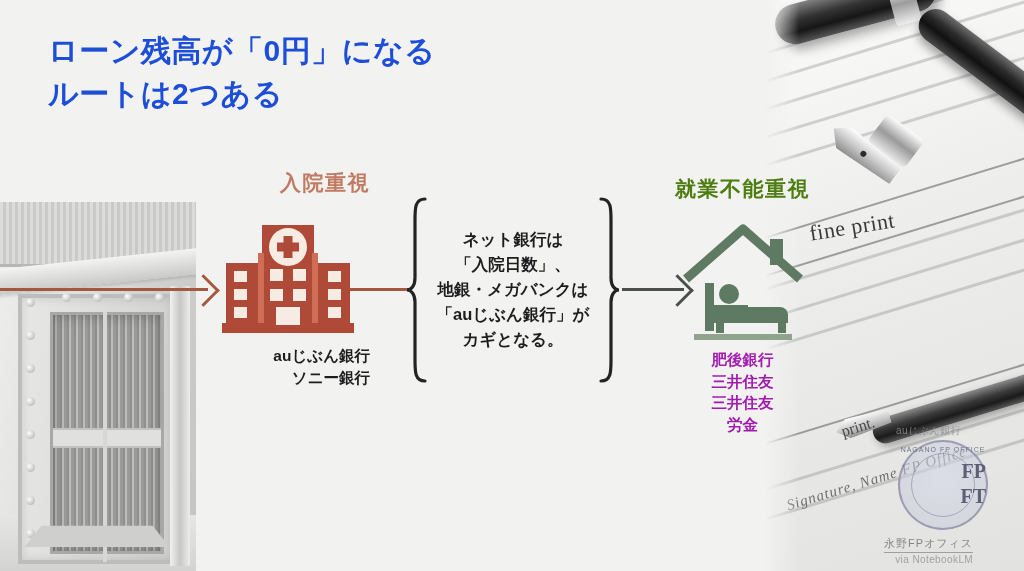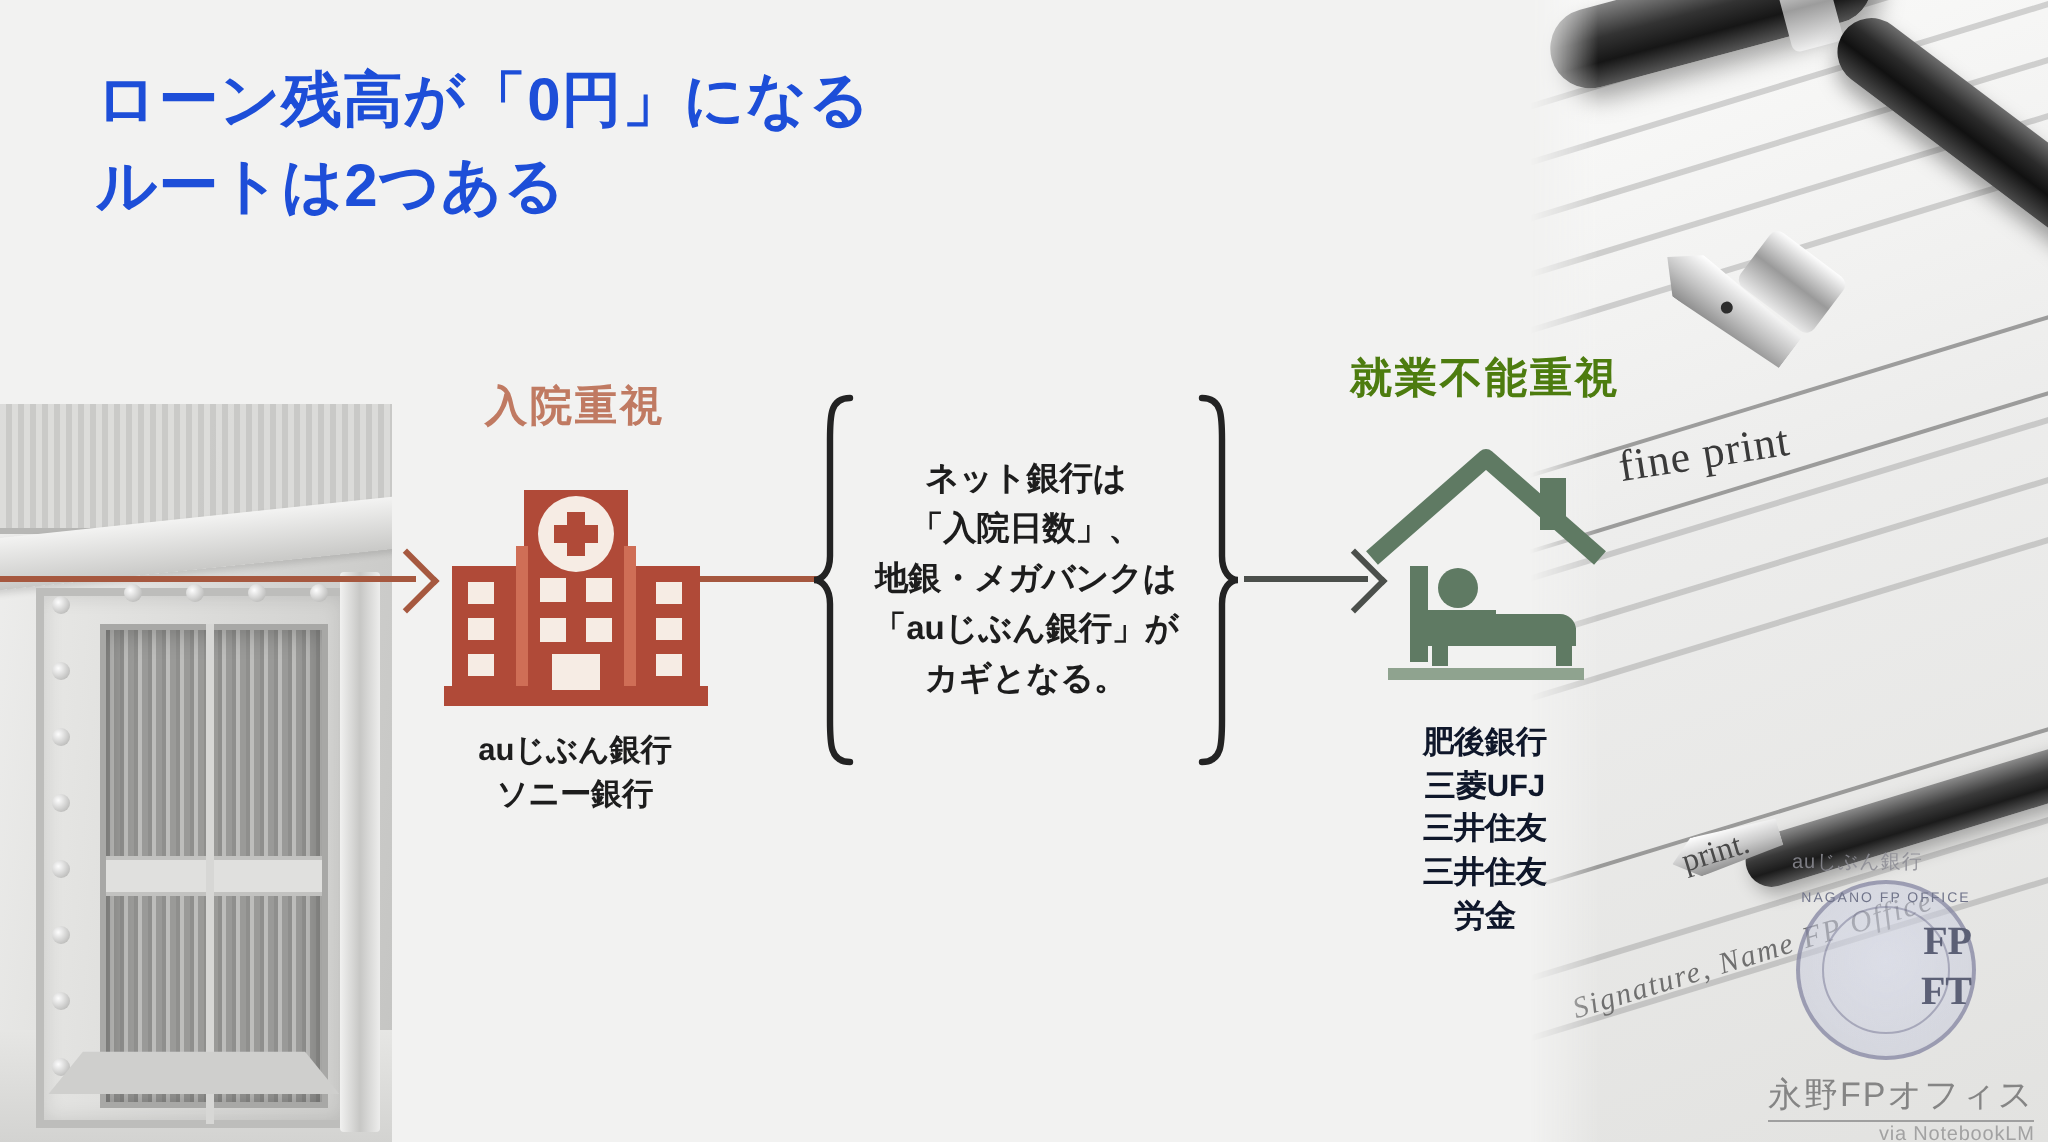--- a/index.html
+++ b/index.html
@@ -263,22 +263,22 @@
   .arrow2 { color:#a6583f; }
   .arrow2 .arrow-line { left:348px; top:288px; width:62px; background:#a6583f; }
 
   
   .arrow3 { color:#4b4f4b; }
   .arrow3 .arrow-line { left:622px; top:288px; width:62px; background:#4b4f4b; }
   .arrow3 .arrow-head { left:666px; top:279px; }
 
   
   .node-left {
-    position:absolute; left:205px; top:189px; width:165px;
-    text-align:center; z-index:30;
+    position:absolute; left:205px; top:169px; width:165px;
+    text-align:right; z-index:30;
   }
   .node-head {
     font-size:21px; font-weight:bold; letter-spacing:1.5px;
     margin-bottom:8px;
   }
   .node-head.rust { color:#c07a62; }
   .node-head.green { color:#4d7c0f;font-family:Liberation Mono, monospace; }
   .node-caption {
     margin-top:8px;
     font-size:15.5px; font-weight:bold; color:#1d1d1d;
@@ -307,33 +307,33 @@
     line-height:1.52;
     white-space:pre-line;
   }
 
   
   .node-right {
     position:absolute; left:655px; top:175px; width:175px;
     text-align:center; z-index:30;
   }
   .bank-list {
-    margin-top:18px;
-    font-size:15.5px; font-weight:bold; color:#0f172a;
+    margin-top:6px;
+    font-size:15.5px; font-weight:bold; color:#a21caf;
     line-height:1.40;
   }
   .bank-list div { white-space:nowrap; }
 
   
   .watermark {
     position:absolute; left:884px; top:536px; z-index:45;
     text-align:center;
   }
   .wm-main {
-    font-size:17px; color:#7d7d7d; letter-spacing:1px;
+    font-size:11px; color:#7d7d7d; letter-spacing:1px;
     border-bottom:1px solid #9a9a9a;
     padding-bottom:1px;
     opacity:.92;
   }
   .wm-sub {
     font-size:10px; color:#a2a2a2; letter-spacing:.4px;
     text-align:right; margin-top:1px;
   }
 </style>
 </head>
@@ -493,21 +493,20 @@
         <rect x="36" y="97" width="74" height="9" fill="#5f7a63"></rect>
 
         <rect x="38" y="106" width="8" height="10" fill="#5f7a63"></rect>
         <rect x="100" y="106" width="8" height="10" fill="#5f7a63"></rect>
 
         <rect x="16" y="117" width="98" height="6" fill="#8fa38f"></rect>
       </svg>
     </div>
     <div class="bank-list">
       <div>肥後銀行</div>
-      <div>三菱UFJ</div>
       <div>三井住友</div>
       <div>三井住友</div>
       <div>労金</div>
     </div>
   </div>
 
   <div class="watermark">
     <div class="wm-main">永野FPオフィス</div>
     <div class="wm-sub">via NotebookLM</div>
   </div>

